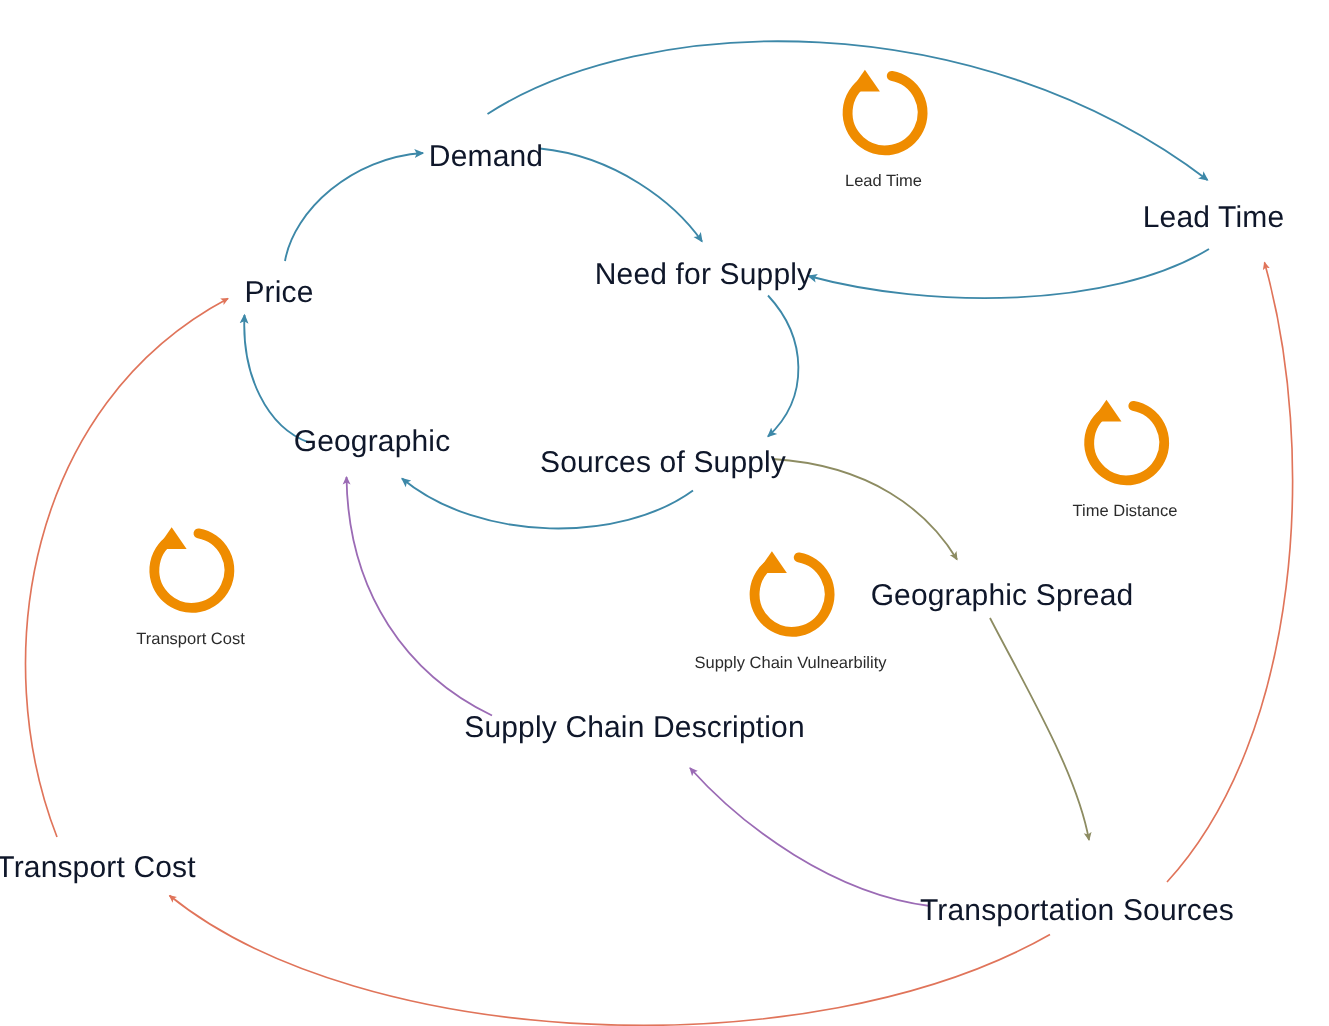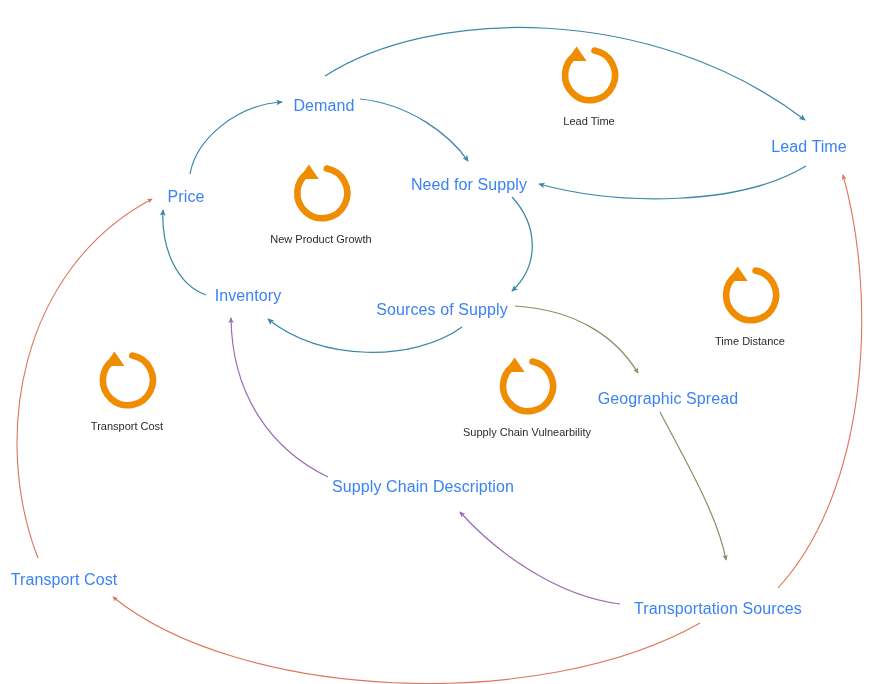--- a/index.html
+++ b/index.html
@@ -22,23 +22,23 @@
   #edges {
     position: absolute;
     left: 0;
     top: 0;
     width: 886px;
     height: 684px;
   }
   .node-label {
     position: absolute;
     font-family: "Liberation Sans", sans-serif;
-    font-size: 16px;
+    font-size: 20px;
     line-height: 19px;
-    color: #3b82f6;
+    color: #0f172a;
     white-space: nowrap;
     transform: translate(-50%, -50%);
     letter-spacing: 0.1px;
   }
   .loop-marker {
     position: absolute;
     transform: translate(-50%, -50%);
     display: flex;
     flex-direction: column;
     align-items: center;
@@ -103,34 +103,27 @@
 
     <path d="M 700 623 C 540 714 240 700 113 597" fill="none" stroke="#e0745a" stroke-width="1.1" marker-end="url(#ah-red)"></path>
 
     <path d="M 38 558 C -8 440 18 270 152 199" fill="none" stroke="#e0745a" stroke-width="1.1" marker-end="url(#ah-red)"></path>
   </svg>
 
   <div class="node-label" style="left:324px; top:105px;">Demand</div>
   <div class="node-label" style="left:186px; top:196px;">Price</div>
   <div class="node-label" style="left:469px; top:184px;text-align:right;">Need for Supply</div>
   <div class="node-label" style="left:809px; top:146px;">Lead Time</div>
-  <div class="node-label" style="left:248px; top:295px;">Inventory</div>
+  <div class="node-label" style="left:248px; top:295px;">Geographic</div>
   <div class="node-label" style="left:442px; top:309px;">Sources of Supply</div>
   <div class="node-label" style="left:668px; top:398px;">Geographic Spread</div>
   <div class="node-label" style="left:411px; top:486px;margin-left:12px;">Supply Chain Description</div>
   <div class="node-label" style="left:64px; top:579px;">Transport Cost</div>
   <div class="node-label" style="left:718px; top:608px;">Transportation Sources</div>
 
-  <div class="loop-marker" style="left:321px; top:203px;">
-    <svg class="loop-icon" width="66" height="66" viewBox="0 0 66 66" xmlns="http://www.w3.org/2000/svg">
-      <path d="M 20.5 12.2 A 25 25 0 1 0 38.5 8.6" fill="none" stroke="#ef8c00" stroke-width="6.6" stroke-linecap="round"></path>
-      <path d="M 20.6 4.5 L 30.6 19.0 L 10.6 19.0 Z" fill="#ef8c00"></path>
-    </svg>
-    <div class="loop-caption">New Product Growth</div>
-  </div>
 
   <div class="loop-marker" style="left:589px; top:85px;">
     <svg class="loop-icon" width="66" height="66" viewBox="0 0 66 66" xmlns="http://www.w3.org/2000/svg">
       <path d="M 20.5 12.2 A 25 25 0 1 0 38.5 8.6" fill="none" stroke="#ef8c00" stroke-width="6.6" stroke-linecap="round"></path>
       <path d="M 20.6 4.5 L 30.6 19.0 L 10.6 19.0 Z" fill="#ef8c00"></path>
     </svg>
     <div class="loop-caption">Lead Time</div>
   </div>
 
   <div class="loop-marker" style="left:750px; top:305px;">
@@ -142,21 +135,21 @@
   </div>
 
   <div class="loop-marker" style="left:127px; top:390px;">
     <svg class="loop-icon" width="66" height="66" viewBox="0 0 66 66" xmlns="http://www.w3.org/2000/svg">
       <path d="M 20.5 12.2 A 25 25 0 1 0 38.5 8.6" fill="none" stroke="#ef8c00" stroke-width="6.6" stroke-linecap="round"></path>
       <path d="M 20.6 4.5 L 30.6 19.0 L 10.6 19.0 Z" fill="#ef8c00"></path>
     </svg>
     <div class="loop-caption">Transport Cost</div>
   </div>
 
-  <div class="loop-marker" style="left:527px; top:396px;">
+  <div class="loop-marker" style="left:527px; top:406px;">
     <svg class="loop-icon" width="66" height="66" viewBox="0 0 66 66" xmlns="http://www.w3.org/2000/svg">
       <path d="M 20.5 12.2 A 25 25 0 1 0 38.5 8.6" fill="none" stroke="#ef8c00" stroke-width="6.6" stroke-linecap="round"></path>
       <path d="M 20.6 4.5 L 30.6 19.0 L 10.6 19.0 Z" fill="#ef8c00"></path>
     </svg>
     <div class="loop-caption">Supply Chain Vulnearbility</div>
   </div>
 
 </div>
 
 </body></html>

